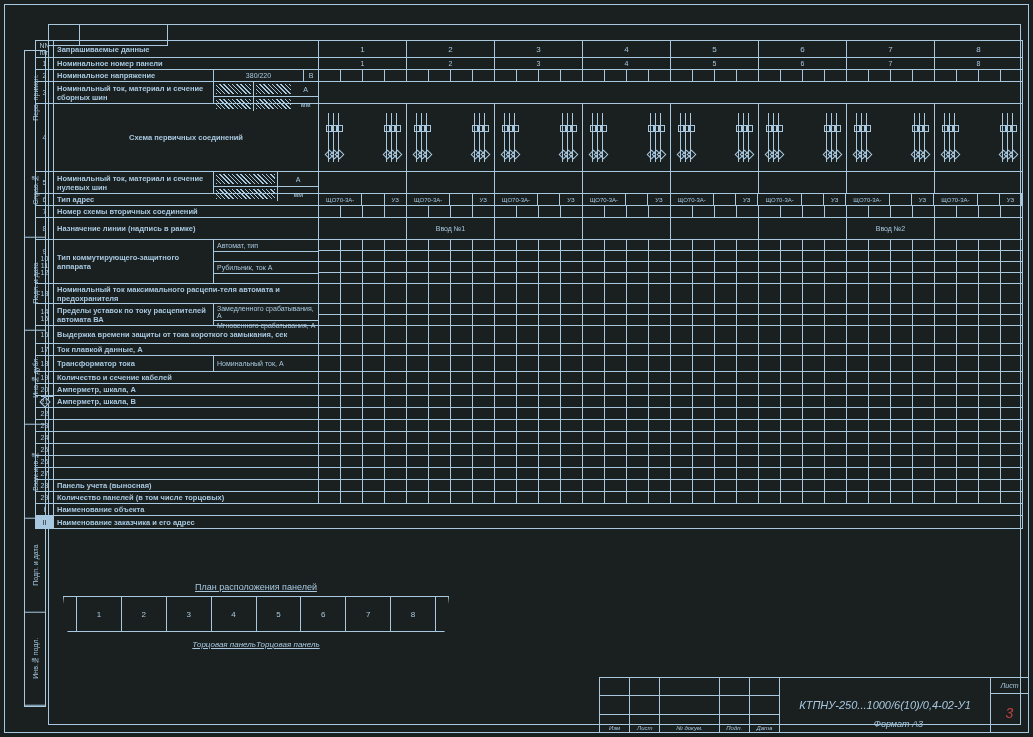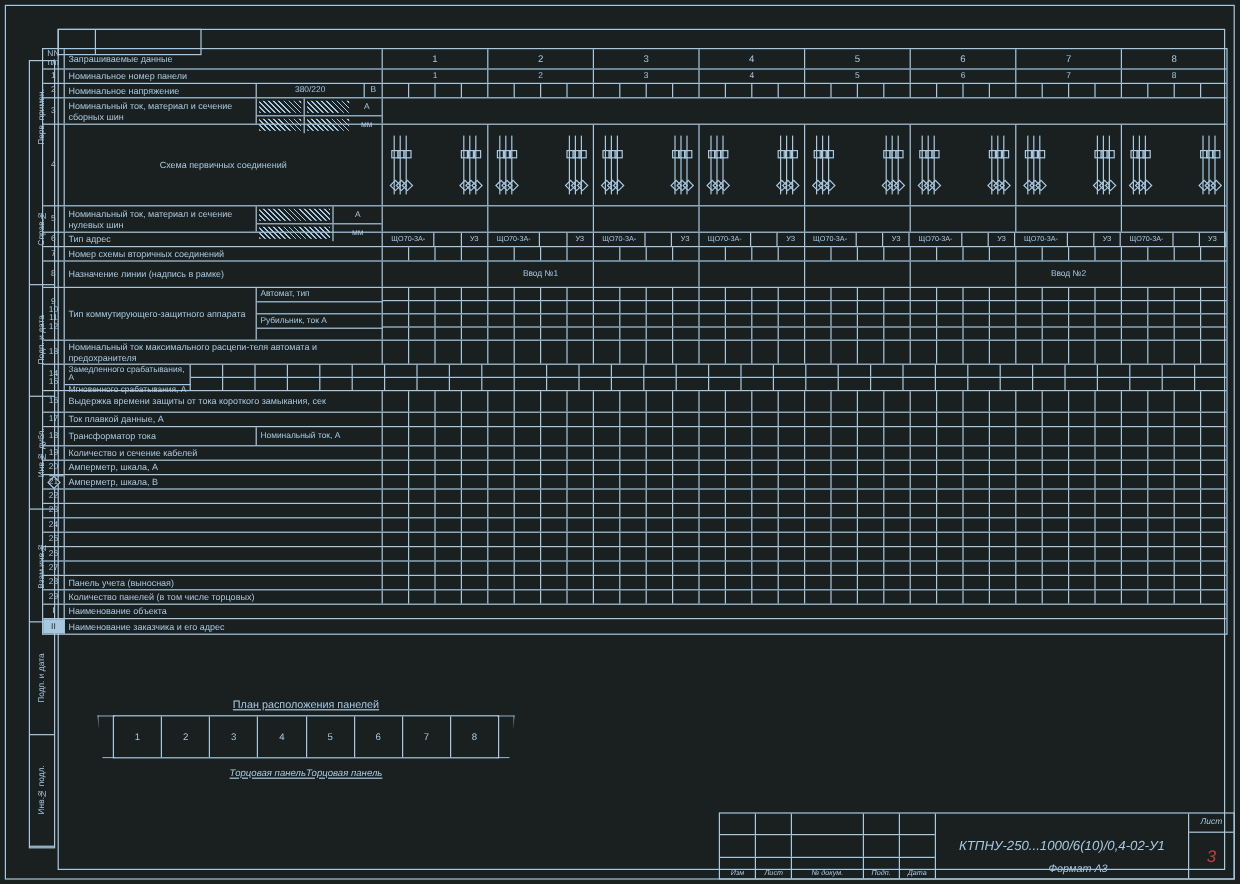--- a/index.html
+++ b/index.html
@@ -80,20 +80,21 @@
     justify-content: center;
     flex-direction: column;
   }
   .desc {
     width: 160px;
     border-right: 1px solid #a8c8e0;
     padding: 1px 3px;
     font-size: 7.5px;
     display: flex;
     align-items: center;
+    font-weight: bold;
   }
   .desc2 {
     width: 90px;
     border-right: 1px solid #a8c8e0;
     padding: 1px 3px;
     font-size: 7px;
     display: flex;
     align-items: center;
   }
   .unit {
@@ -162,22 +163,22 @@
     left: -2px;
     width: 5px; height: 5px;
     border: 1px solid #a8c8e0;
   }
   .sym-line::before { top: 12px; }
   .sym-line::after { bottom: 4px; transform: rotate(45deg); }
 
   
   .plan-block {
     position: absolute;
-    top: 582px; left: 94px;
-    width: 322px;
+    top: 582px; left: 76px;
+    width: 360px;
   }
   .plan-title {
     text-align: center;
     font-size: 9px;
     margin-bottom: 4px;
     text-decoration: underline;
   }
   .plan-table {
     display: flex;
     border: 1px solid #a8c8e0;
@@ -844,20 +845,21 @@
           <div class="cell"></div>
           <div class="cell"></div>
           <div class="cell"></div>
         </div>
       </div>
       <div class="row" style="height: 22px;">
         <div class="num">
           <span>14</span>
           <span>15</span>
         </div>
+        <div class="desc">Пределы уставок по току расцепителей автомата ВА</div>
         <div style="width: 105px; border-right: 1px solid rgb(168, 200, 224); display: flex; flex-direction: column;">
           <div class="desc2" style="flex: 1 1 0%; width: 105px; border-right: none; border-bottom: 1px solid rgb(168, 200, 224);">Замедленного срабатывания, А</div>
           <div class="desc2" style="flex: 1 1 0%; width: 105px; border-right: none;">Мгновенного срабатывания, А</div>
         </div>
         <div class="cells" style="flex-direction: column;">
           <div class="cells" style="flex: 1 1 0%; border-bottom: 1px solid rgb(168, 200, 224);">
             <div class="cell"></div>
             <div class="cell"></div>
             <div class="cell"></div>
             <div class="cell"></div>

